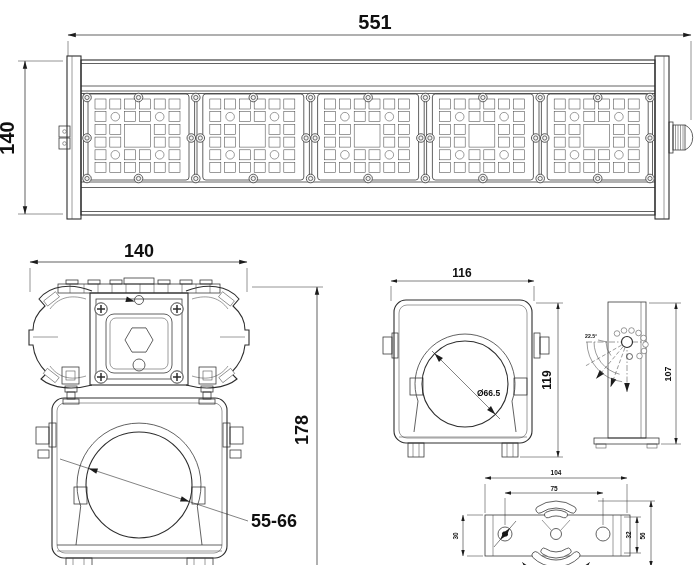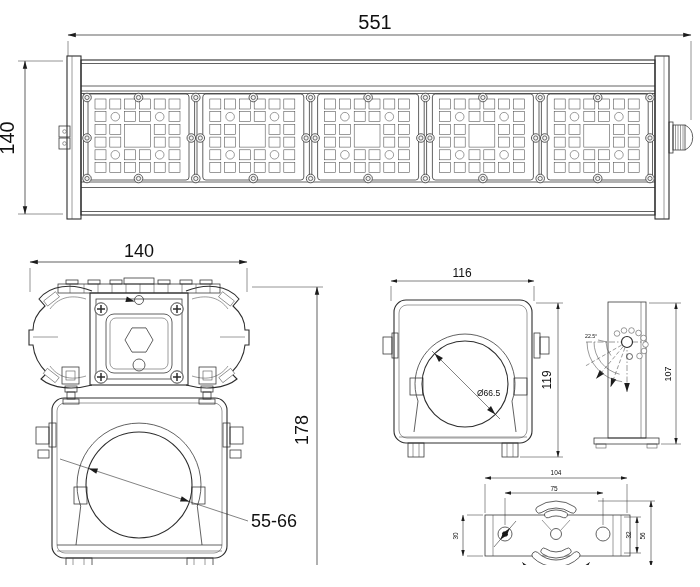--- a/index.html
+++ b/index.html
@@ -1,17 +1,17 @@
 <!DOCTYPE html>
 <html><head>
 <meta charset="utf-8">
 <style>
   html,body{margin:0;padding:0;background:#ffffff;}
   #stage{position:relative;width:700px;height:565px;background:#fef9c3;overflow:hidden;
-         font-family:"Liberation Sans", sans-serif;}
+         font-family:"Liberation Sans", sans-serif;font-weight:bold;}
   svg{position:absolute;left:0;top:0;}
   .ol  {fill:none;stroke:#2e2e2e;stroke-width:1.1;}
   .ol2 {fill:none;stroke:#2e2e2e;stroke-width:0.75;}
   .thin{fill:none;stroke:#4a4a4a;stroke-width:0.55;}
   .dim {fill:none;stroke:#1c1c1c;stroke-width:0.7;}
   .dim2{fill:none;stroke:#1c1c1c;stroke-width:0.55;}
   .ext {fill:none;stroke:#3a3a3a;stroke-width:0.55;}
   .dash{stroke-dasharray:4 2.2;}
   .ddot{stroke-dasharray:6 2 1.5 2;}
   .wfill{fill:#ffffff;}

